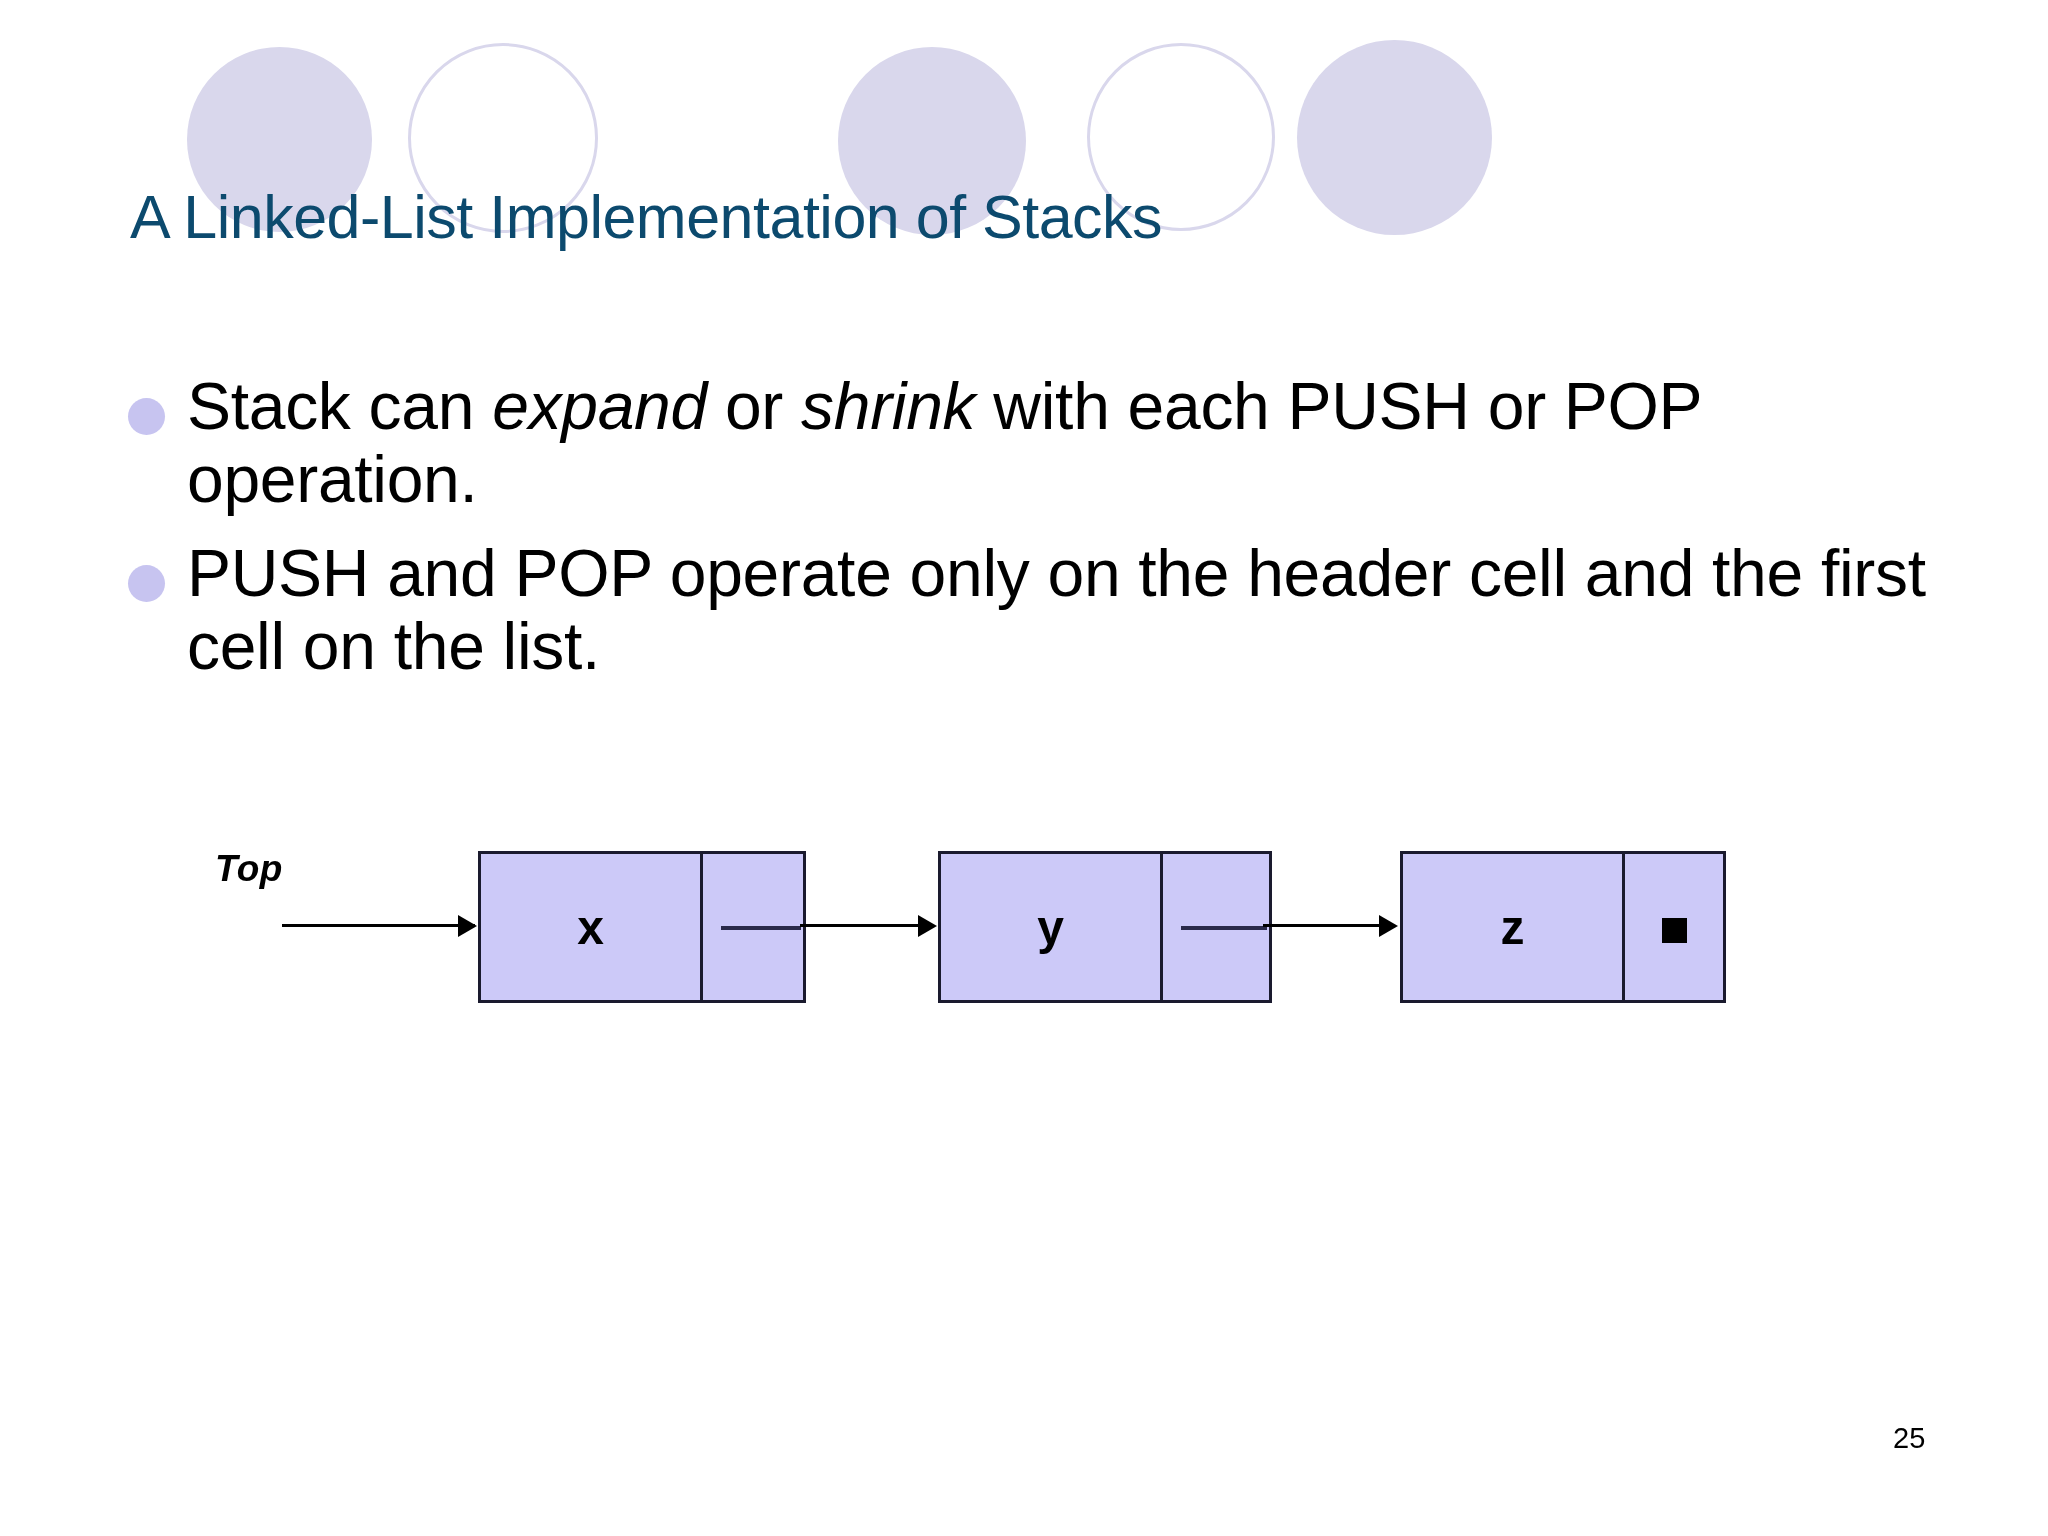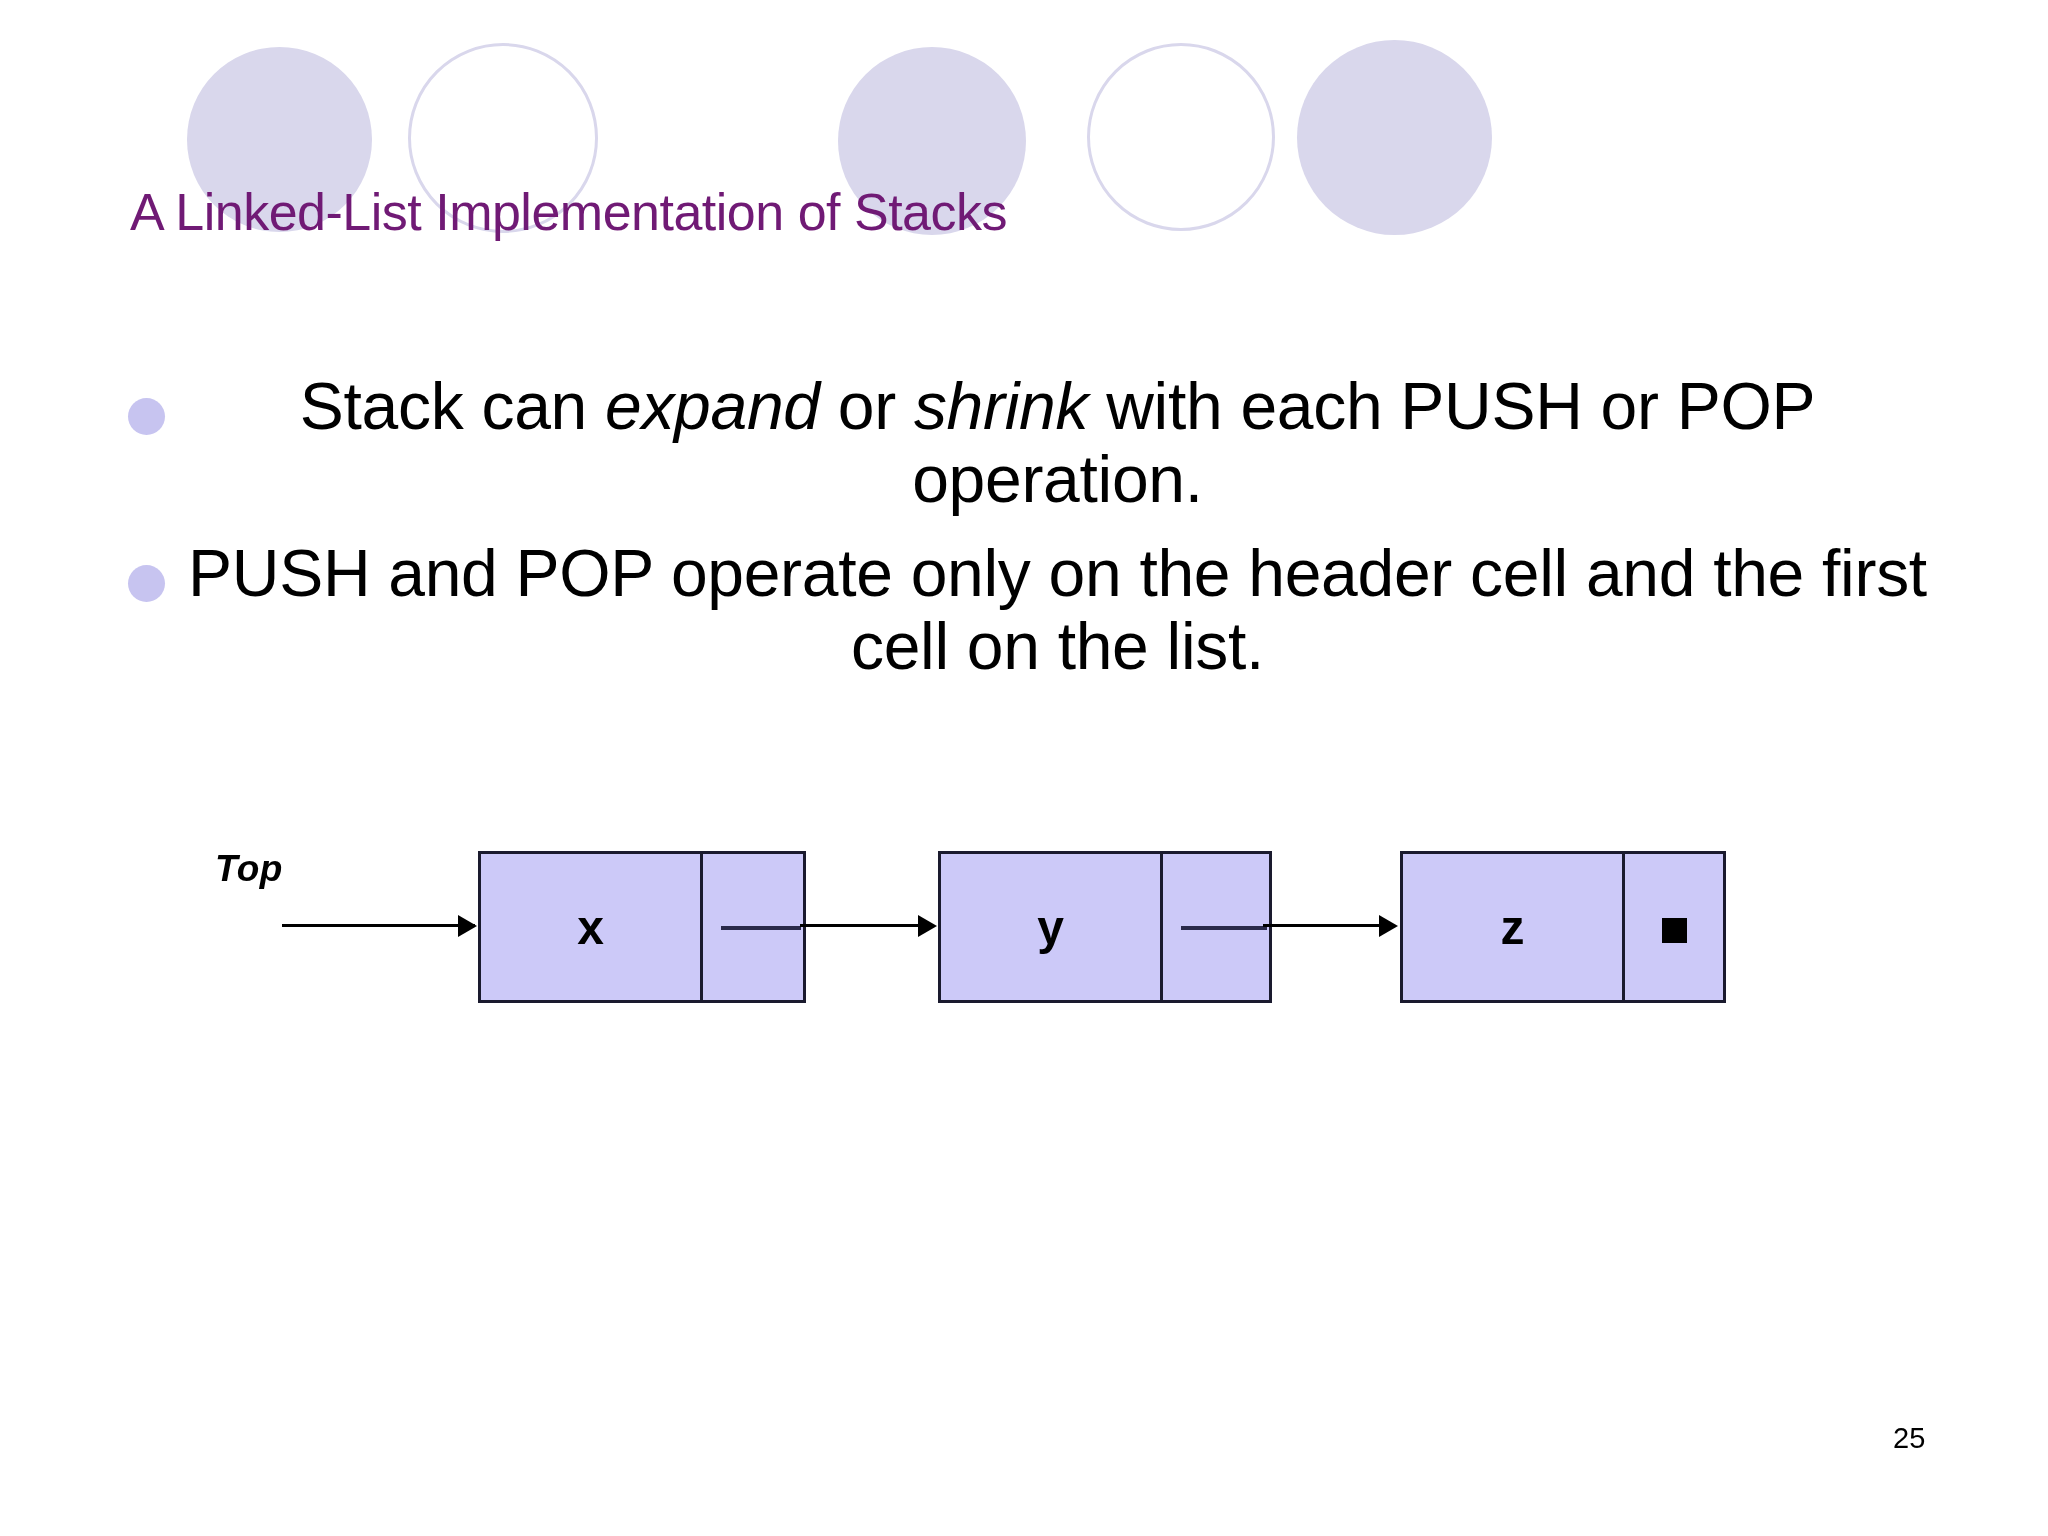--- a/index.html
+++ b/index.html
@@ -29,26 +29,26 @@
     border: 3px solid #D9D7EC;
     box-sizing: border-box;
   }
 
   
   #title {
     position: absolute;
     left: 130px;
     top: 185px;
     width: 1800px;
-    font-size: 52px;
+    font-size: 61px;
     font-weight: 400;
     letter-spacing: -0.5px;
     line-height: 1.05;
     white-space: nowrap;
-    color: #701a75;
+    color: #0c4a6e;
   }
 
   
   #body {
     position: absolute;
     left: 128px;
     top: 370px;
     width: 1800px;
   }
   .bullet-row {
@@ -66,21 +66,20 @@
     margin-top: 28px;
     margin-right: 22px;
   }
   .bullet-text {
     flex: 1 1 auto;
     font-size: 66px;
     line-height: 1.10;
     font-weight: 400;
     color: #000000;
     letter-spacing: -0.3px;
-    text-align: center;
   }
   .bullet-text em {
     font-style: italic;
   }
 
   
   #diagram {
     position: absolute;
     left: 0;
     top: 0;

